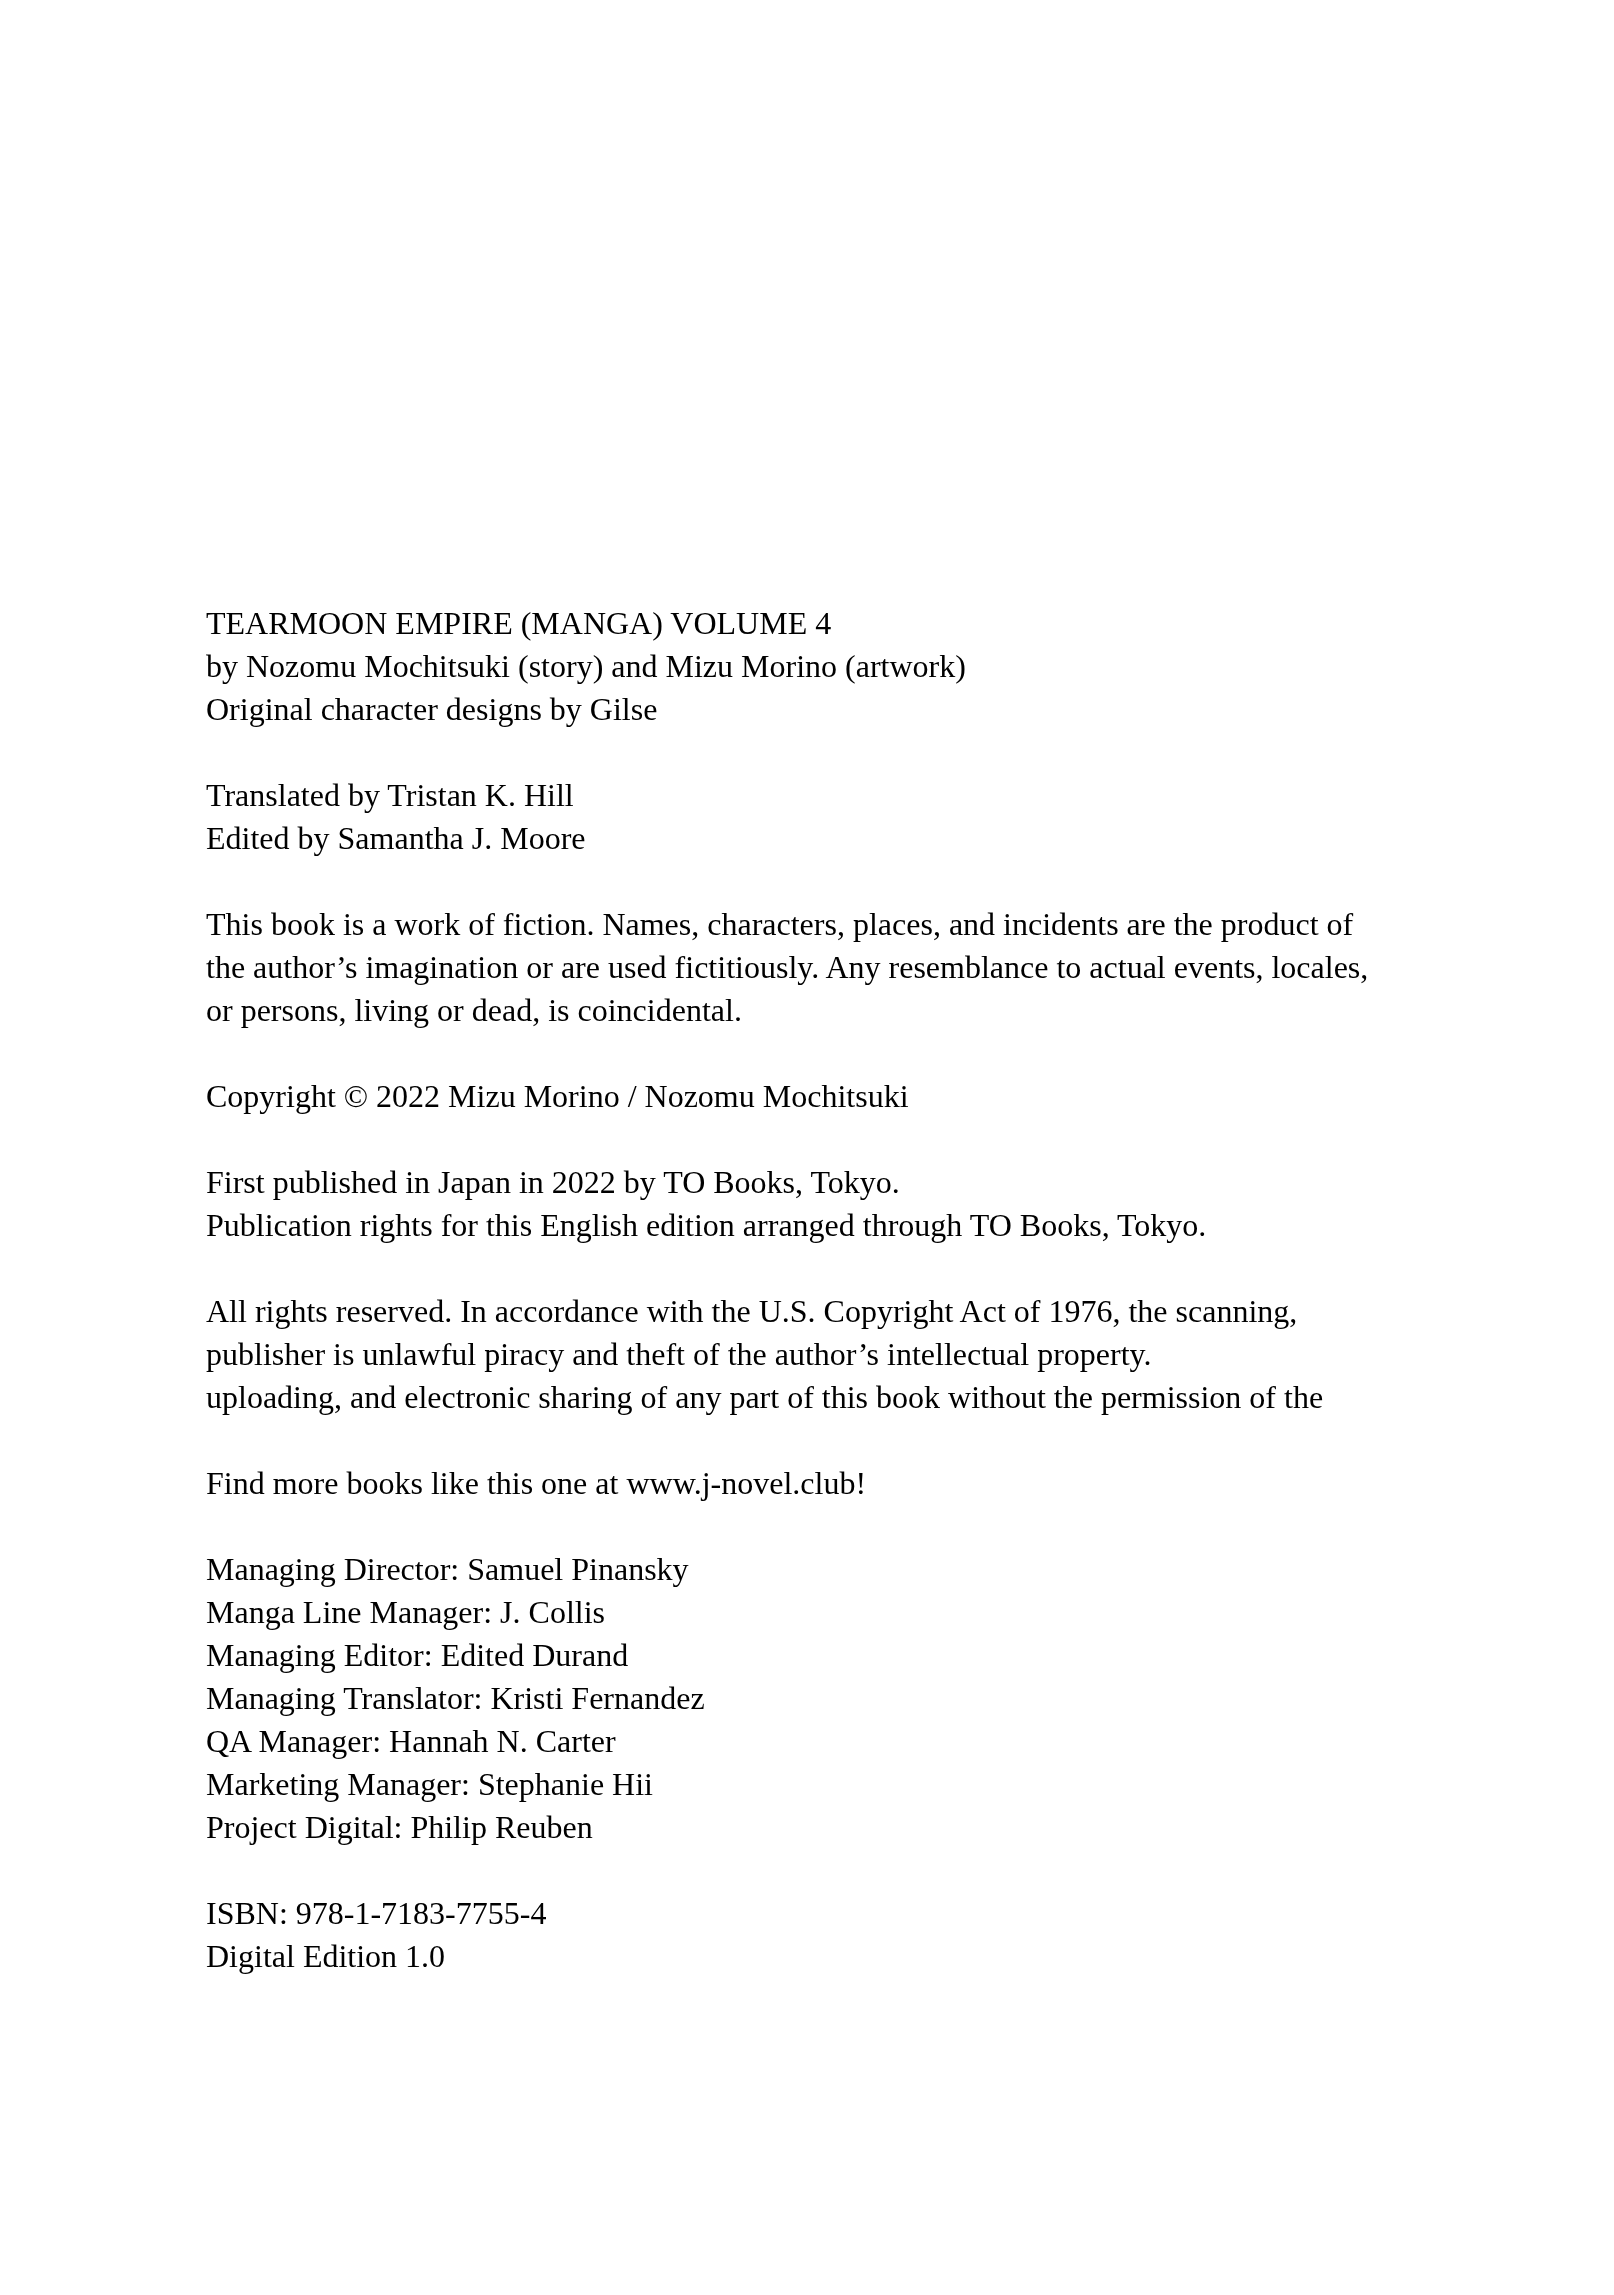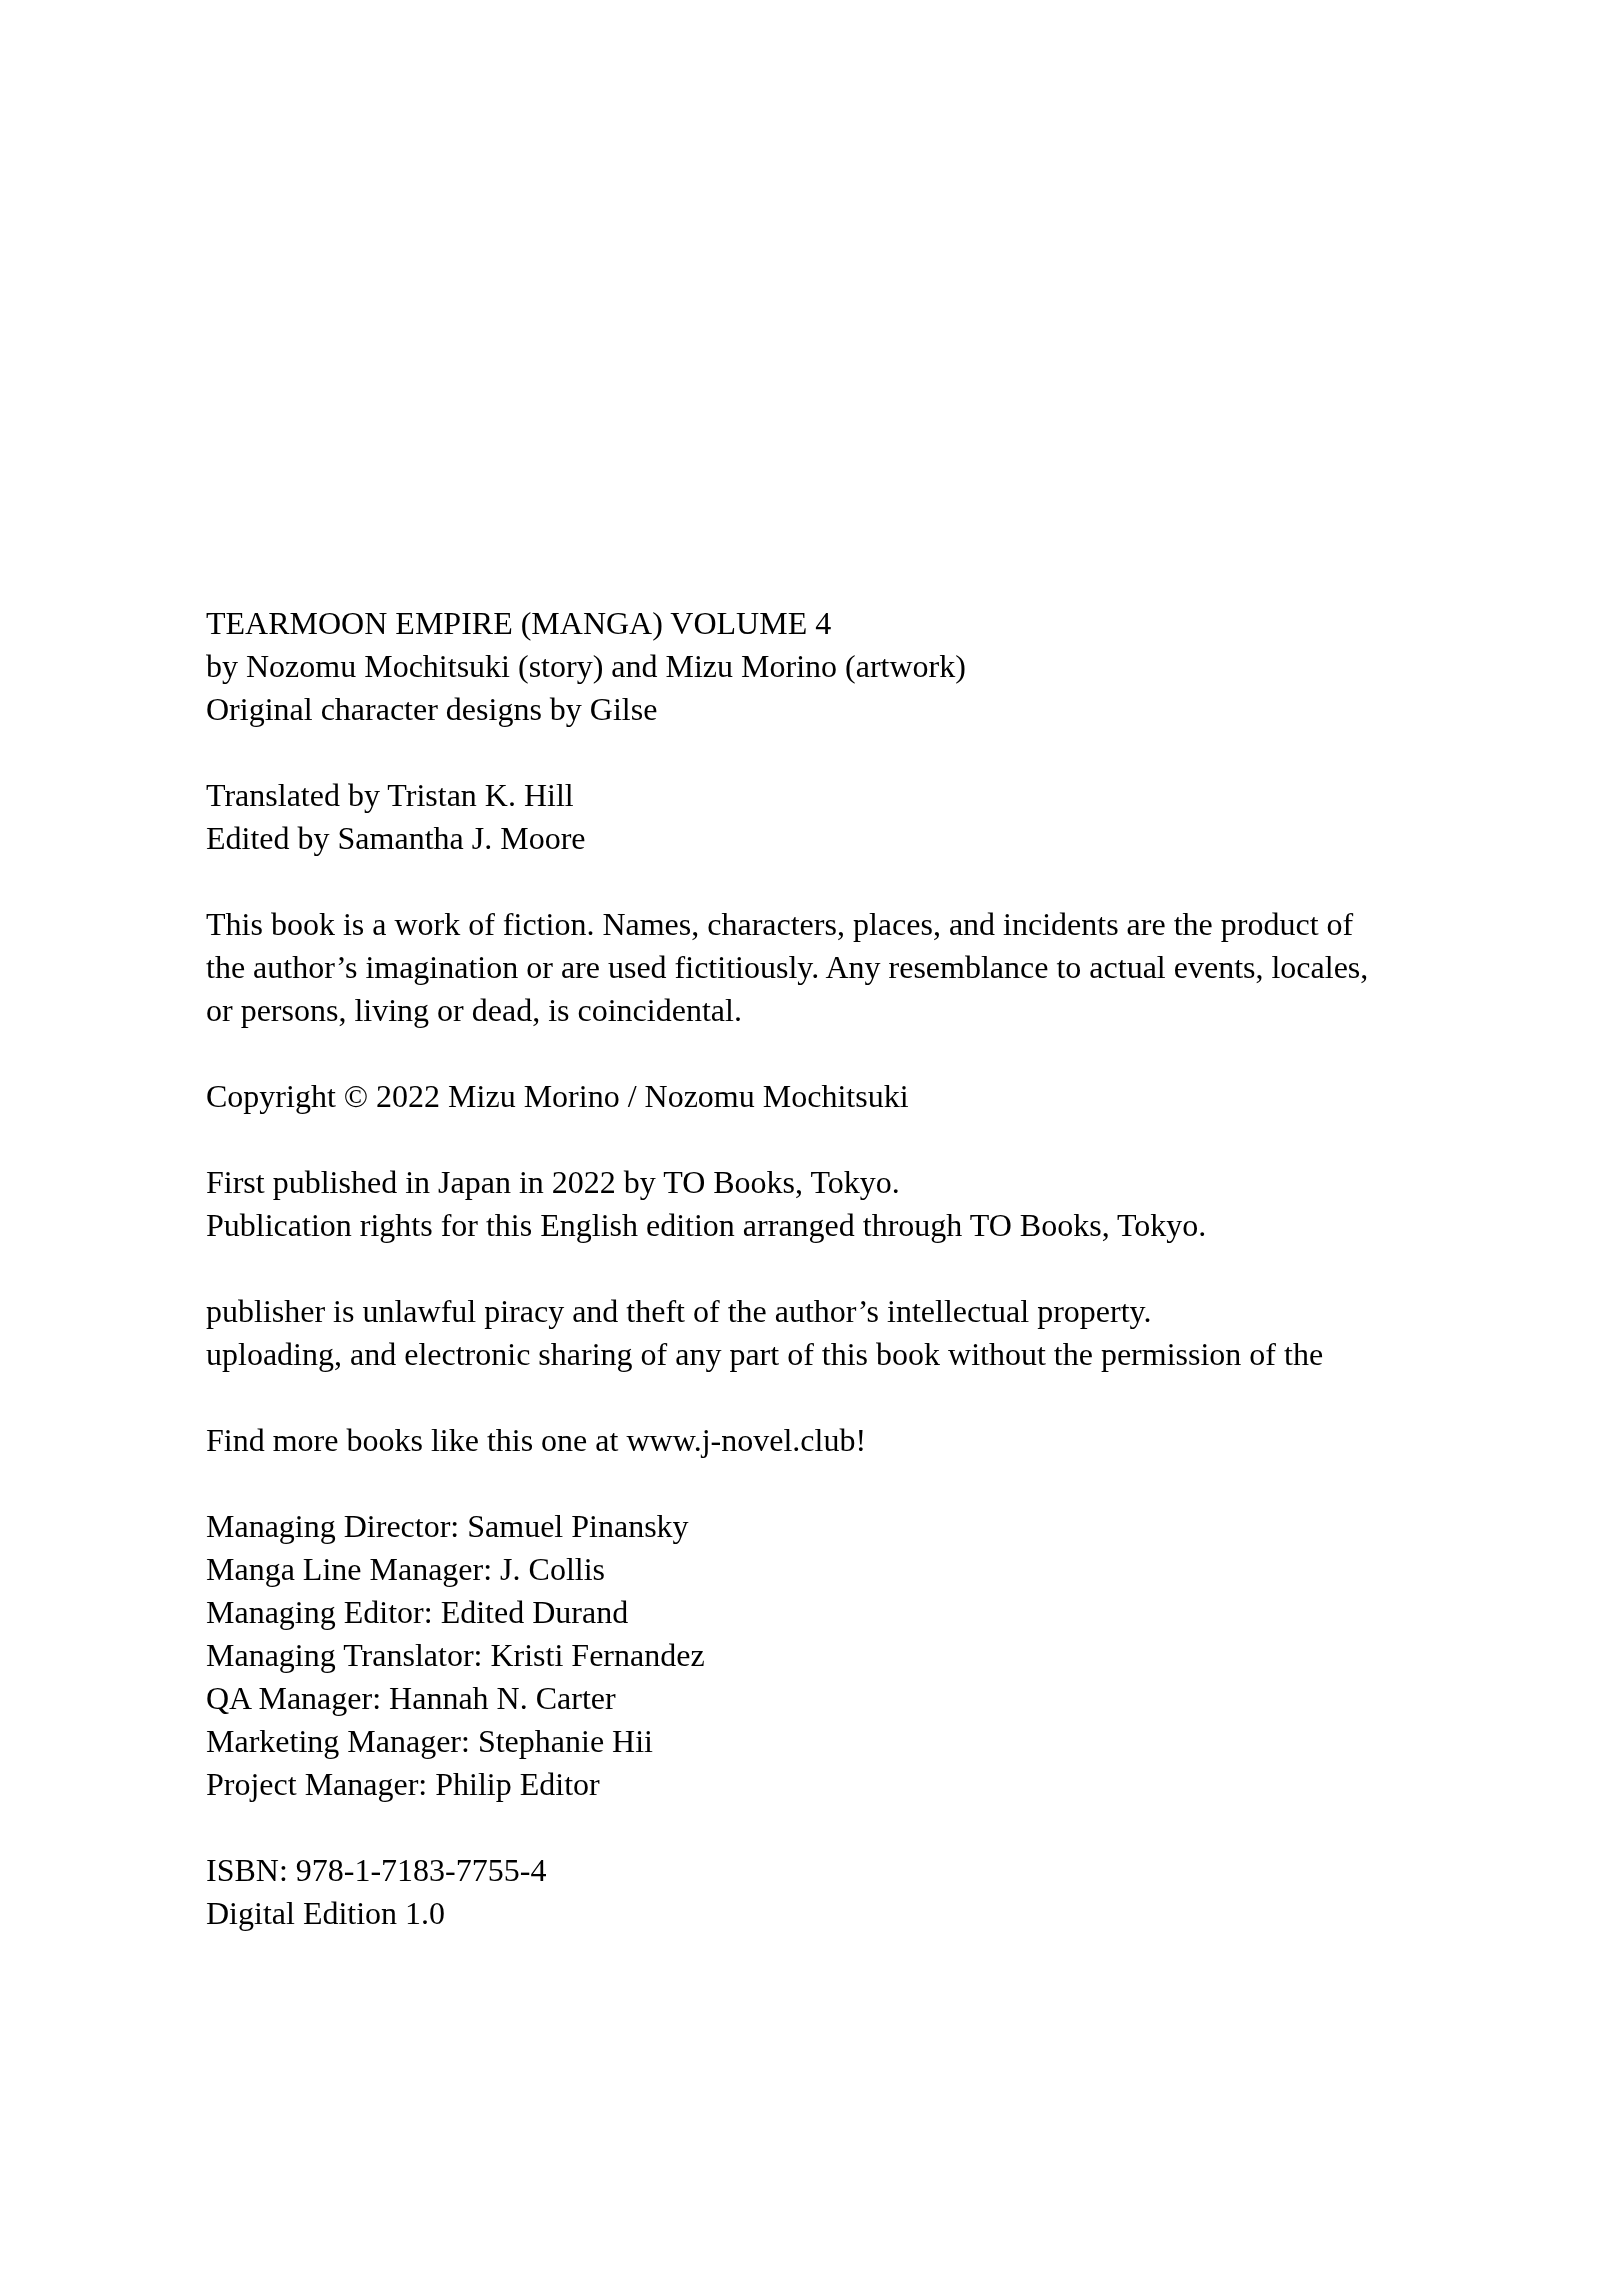--- a/index.html
+++ b/index.html
@@ -60,36 +60,37 @@
     <p>
       <span class="line">Copyright © 2022 Mizu Morino / Nozomu Mochitsuki</span>
     </p>
 
     <p>
       <span class="line">First published in Japan in 2022 by TO Books, Tokyo.</span>
       <span class="line">Publication rights for this English edition arranged through TO Books, Tokyo.</span>
     </p>
 
     <p>
+      <span class="line">All rights reserved. In accordance with the U.S. Copyright Act of 1976, the scanning,</span>
       <span class="line">publisher is unlawful piracy and theft of the author’s intellectual property.</span>
       <span class="line">uploading, and electronic sharing of any part of this book without the permission of the</span>
     </p>
 
     <p>
       <span class="line">Find more books like this one at www.j-novel.club!</span>
     </p>
 
     <p>
       <span class="line">Managing Director: Samuel Pinansky</span>
       <span class="line">Manga Line Manager: J. Collis</span>
       <span class="line">Managing Editor: Edited Durand</span>
       <span class="line">Managing Translator: Kristi Fernandez</span>
       <span class="line">QA Manager: Hannah N. Carter</span>
       <span class="line">Marketing Manager: Stephanie Hii</span>
-      <span class="line">Project Manager: Philip Editor</span>
+      <span class="line">Project Digital: Philip Reuben</span>
     </p>
 
     <p>
       <span class="line">ISBN: 978-1-7183-7755-4</span>
       <span class="line">Digital Edition 1.0</span>
     </p>
 
   </div>
 </div>
 

